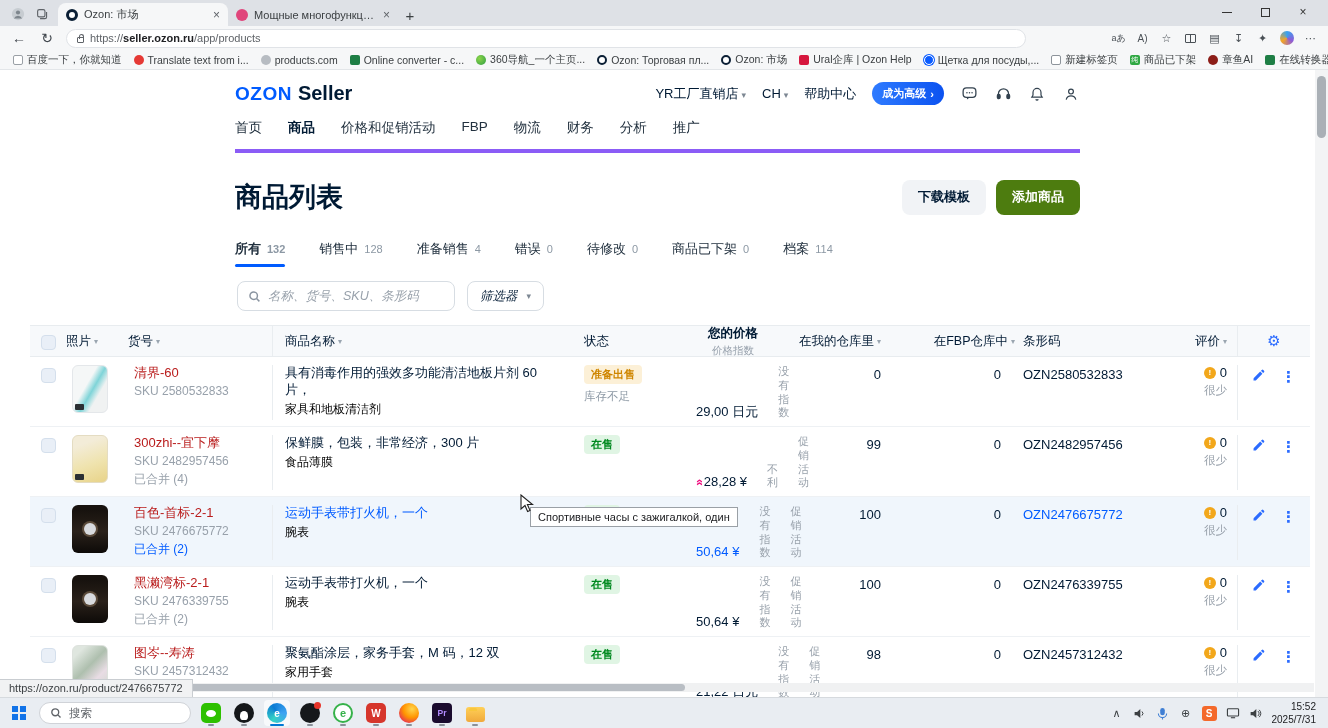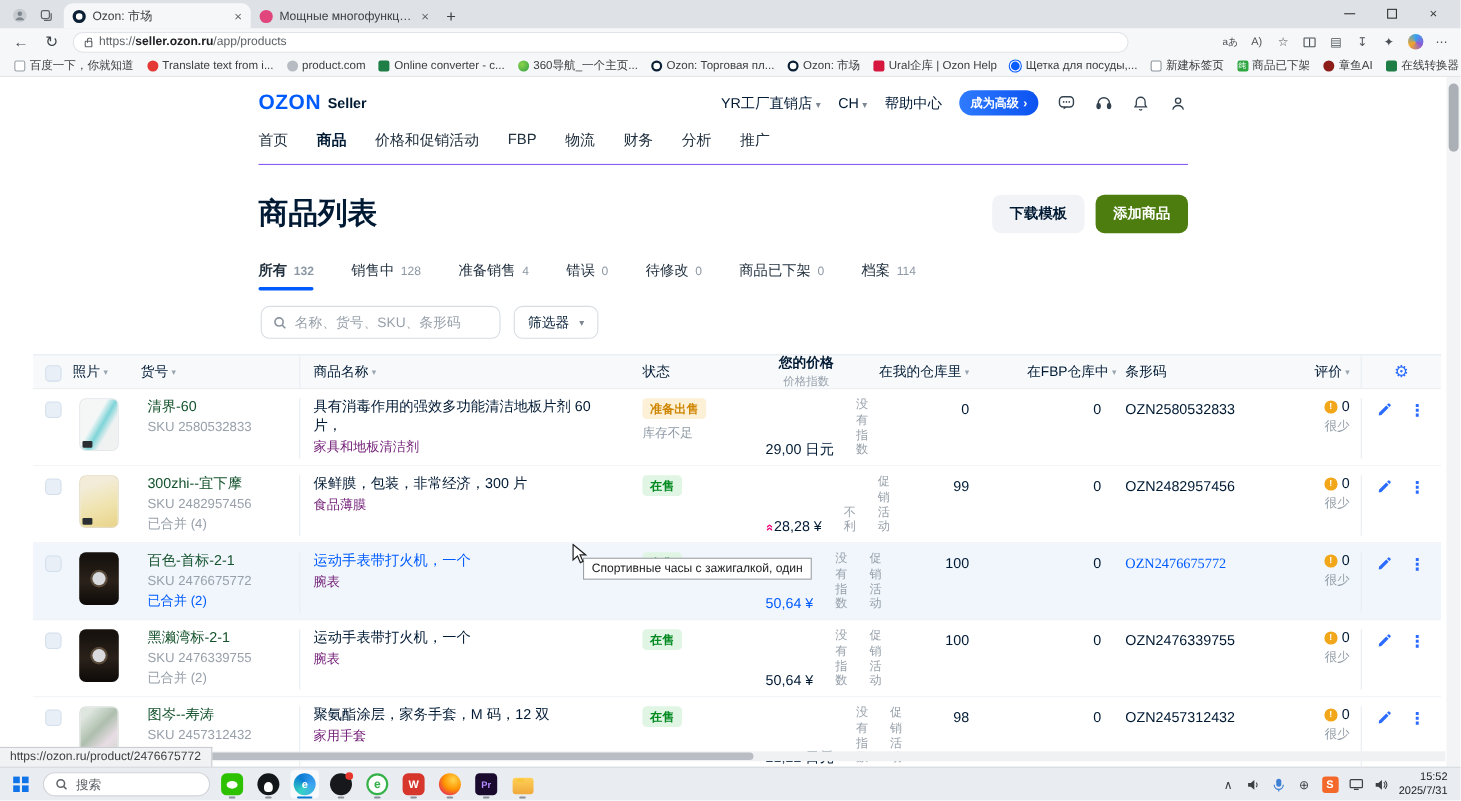--- a/index.html
+++ b/index.html
@@ -48,45 +48,45 @@
   .fi-ural { background:#d6173e; }
   .fi-blue { background:#0b5cff; border-radius:50%; border:1px solid #fff; box-shadow:0 0 0 1px #0b5cff; }
   .fi-tab { border:1px solid #8d949b; background:#fff; border-radius:2px; }
   .fi-pure { background:#2fa843; color:#fff; }
   .fi-octo { background:#8c1d18; border-radius:50%; }
   .bm-sep { width:1px; height:12px; background:#d4d7db; margin:0 4px; }
 
   
   .viewport { position:relative; height:627px; background:#fff; overflow:hidden; }
 
-  .seller-header { margin:0 248px 0 235px; border-bottom:1px solid #8b5cf6; padding-top:12px; }
+  .seller-header { margin:0 248px 0 235px; border-bottom:4px solid #8b5cf6; padding-top:12px; }
   .sh-top { display:flex; align-items:center; }
   .logo { font-size:19px; font-weight:800; color:#005bff; letter-spacing:.5px; }
-  .logo-suffix { font-size:13px; color:#001a34; margin-left:6px; font-weight:600; }
+  .logo-suffix { font-size:20px; color:#001a34; margin-left:6px; font-weight:600; }
   .sh-right { margin-left:auto; display:flex; align-items:center; gap:16px; font-size:13px; color:#001a34; }
   .chev { font-size:9px; color:#7d8793; margin-left:3px; }
   .premium-badge { background:linear-gradient(90deg,#2f7bff,#0b52f0); color:#fff; font-size:11px; font-weight:bold; padding:4px 10px; border-radius:12px; display:flex; align-items:center; gap:4px; }
   .hd-ic { width:18px; height:18px; display:flex; align-items:center; justify-content:center; }
   .seller-nav { display:flex; gap:26px; margin-top:14px; padding-bottom:12px; font-size:13.5px; color:#22313f; }
   .seller-nav .nav-item.active { font-weight:bold; color:#001a34; }
 
   .page-head { display:flex; align-items:center; margin:26px 248px 0 235px; }
   .page-title { font-size:27px; font-weight:800; color:#001a34; }
   .ph-actions { margin-left:auto; display:flex; gap:10px; }
   .btn { height:35px; padding:0 16px; border-radius:8px; font-size:13px; font-weight:bold; display:flex; align-items:center; }
   .btn-light { background:#f1f3f6; color:#001a34; }
   .btn-primary { background:#4d7c0f; color:#fff; }
 
   .ptabs { display:flex; gap:34px; margin:25px 248px 0 235px; font-size:13px; }
   .ptab { display:flex; gap:6px; align-items:baseline; color:#22313f; position:relative; padding-bottom:9px; }
   .ptab .cnt { font-size:11px; color:#8c98a4; }
   .ptab.active { font-weight:bold; }
   .ptab.active::after { content:""; position:absolute; left:0; right:0; bottom:0; height:3px; border-radius:2px; background:#005bff; }
 
-  .search-row { display:flex; gap:12px; margin:14px 0 0 237px; }
+  .search-row { display:flex; gap:12px; margin:14px 0 0 237px;font-style:italic; }
   .search-box { width:218px; height:30px; border:1px solid #d7dde3; border-radius:8px; display:flex; align-items:center; gap:7px; padding:0 10px; color:#98a1ab; font-size:12.5px; background:#fff; }
   .filter-btn { height:30px; border:1px solid #d7dde3; border-radius:8px; padding:0 12px; display:flex; align-items:center; gap:6px; font-size:12.5px; color:#001a34; background:#fff; }
 
   
   .ptable { margin:14px 0 0 30px; width:1280px; }
   .t-row, .t-head { display:grid; grid-template-columns:36px 62px 144px 298px 120px 100px 105px 120px 145px 77px 73px; align-items:start; }
   .t-head { background:#f7f9fb; border-top:1px solid #e8ecef; border-bottom:1px solid #e8ecef; height:32px; align-items:center; font-size:12.5px; color:#001a34; }
   .t-head .hc { display:flex; align-items:center; gap:3px; }
   .sortc { font-size:8px; color:#9aa5b0; }
   .hc.right, .cell.right { justify-content:flex-end; text-align:right; }
@@ -98,41 +98,41 @@
   .c-check, .hc-check { justify-content:center; padding-top:3px; }
   .cbx { width:15px; height:15px; border-radius:4px; background:#e9eff7; border:1px solid #d4dfec; display:inline-block; }
   .pimg { width:36px; height:48px; border-radius:6px; position:relative; overflow:hidden; }
   .img-clean { background:linear-gradient(120deg,#f5f7f7 40%,#7fd4d8 55%,#f0f2f2 70%); border:1px solid #e4e7ea; }
   .img-cream { background:linear-gradient(160deg,#f3ecd8 20%,#efe3ae 60%,#e8d389 100%); border:1px solid #e4dcc2; }
   .img-watch { background:linear-gradient(180deg,#17120e 10%,#2a211a 55%,#0d0a08 100%); }
   .img-watch::before { content:""; position:absolute; left:12px; top:18px; width:12px; height:12px; border-radius:50%; background:#d8dade; box-shadow:0 0 0 2px #5a4a3a; }
   .img-gloves { background:linear-gradient(135deg,#dfe6df 15%,#aebfae 45%,#e8dce4 70%,#cfd8cf 100%); border:1px solid #dde2dd; }
   .img-corner { position:absolute; left:2px; bottom:2px; width:9px; height:6px; background:#2b2f33; border-radius:1px; }
   .c-art { flex-direction:column; gap:3px; line-height:1.25; }
-  .art-name { font-size:13px; color:#14532d; }
+  .art-name { font-size:13px; color:#b91c1c; }
   .art-sku { font-size:12px; color:#98a1ab; }
   .art-merged { font-size:12px; color:#98a1ab; }
   .art-merged.link { color:#005bff; }
   .c-name { flex-direction:column; gap:3px; border-left:1px solid #e9edf0; align-self:stretch; padding-left:12px; line-height:1.3; }
   .p-name { font-size:13px; color:#001a34; }
   .p-name.link { color:#005bff; }
-  .p-cat { font-size:12px; color:#701a75; }
+  .p-cat { font-size:12px; color:#000000; }
   .c-status { flex-direction:column; align-items:flex-start; gap:5px; padding-left:14px; }
   .badge { font-size:11px; padding:2px 7px; border-radius:4px; font-weight:bold; }
   .badge.ok { color:#00891f; background:#e0f5e4; }
   .badge.warn { color:#cf8600; background:#fcf0d7; }
   .status-note { font-size:11.5px; color:#8c98a4; }
   .c-price { flex-direction:row; align-items:flex-end; gap:20px; padding-right:14px; line-height:1.25; }
   .price-main { font-size:13px; color:#001a34; white-space:nowrap; }
   .price-main.link { color:#005bff; }
   .up2 { display:inline-block; transform:rotate(-90deg); color:#ef0c7e; font-weight:bold; font-size:12px; margin-right:1px; }
   .price-note { font-size:11px; color:#98a1ab; }
   .c-stock, .c-fbp { justify-content:flex-end; font-size:13px; color:#001a34; padding-right:14px; padding-top:2px; }
   .c-code { font-size:13px; color:#001a34; padding-left:8px; padding-top:2px; }
-  .c-code .link { color:#005bff;font-family:Liberation Serif, serif; }
+  .c-code .link { color:#005bff; }
   .c-rate { flex-direction:column; align-items:flex-end; gap:3px; padding-right:10px; }
   .rate-top { display:flex; align-items:center; gap:4px; font-size:13px; color:#001a34; }
   .warn-dot { width:12px; height:12px; border-radius:50%; background:#f2a71b; color:#fff; font-size:8px; font-weight:bold; display:flex; align-items:center; justify-content:center; }
   .rate-note { font-size:11.5px; color:#98a1ab; }
   .c-act { border-left:1px solid #e9edf0; align-self:stretch; align-items:flex-start; justify-content:center; gap:16px; padding-top:4px; }
   .kebab { color:#2b6bff; font-size:15px; font-weight:bold; line-height:1; }
   .hc-act { display:flex; justify-content:center; border-left:1px solid #e9edf0; height:100%; align-items:center; }
   .gear { color:#2b6bff; font-size:15px; }
   .row-partial { height:13px; overflow:hidden; }
 
@@ -246,21 +246,21 @@
         <span class="bm">
           <span class="fav fi-page"></span>
           <span>百度一下，你就知道</span>
         </span>
         <span class="bm">
           <span class="fav fi-red"></span>
           <span>Translate text from i...</span>
         </span>
         <span class="bm">
           <span class="fav fi-gray"></span>
-          <span>product.com</span>
+          <span>products.com</span>
         </span>
         <span class="bm">
           <span class="fav fi-excel"></span>
           <span>Online converter - c...</span>
         </span>
         <span class="bm">
           <span class="fav fi-360"></span>
           <span>360导航_一个主页...</span>
         </span>
         <span class="bm">

